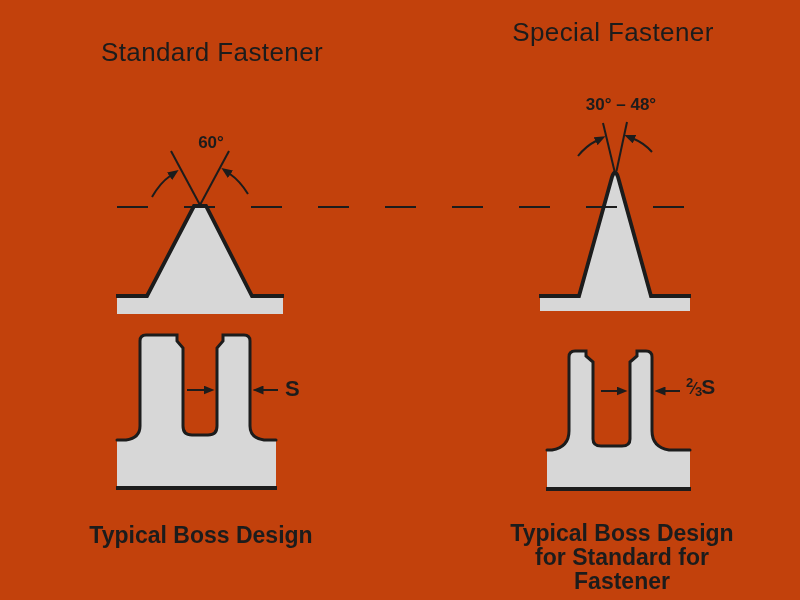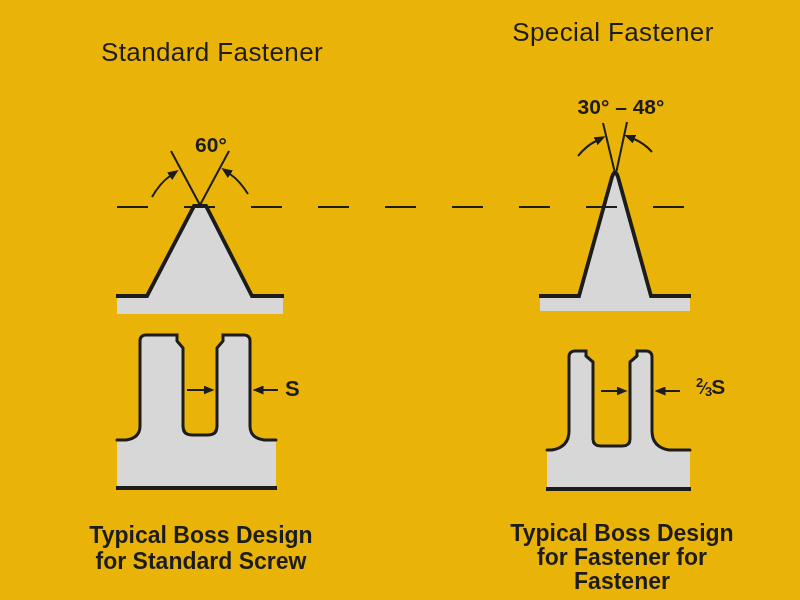--- a/index.html
+++ b/index.html
@@ -6,46 +6,46 @@
   body{
     width:800px;height:600px;
     background:#ffffff;
     font-family:"Liberation Sans", sans-serif;
     color:#1c1c1c;
     overflow:hidden;
   }
   .stage{
     position:relative;
     width:800px;height:600px;
-    background:#eab308;
+    background:#c2410c;
   }
   .stage svg{position:absolute;left:0;top:0;}
   .txt{position:absolute;white-space:nowrap;}
   .center{transform:translateX(-50%);text-align:center;}
   .title{
     font-size:26px;
     font-weight:500;
     letter-spacing:0.4px;
     line-height:32px;
   }
   .angle-label{
-    font-size:21px;
+    font-size:17px;
     font-weight:700;
   }
   .dim-label{
     font-size:22px;
     font-weight:700;
   }
   .caption{
     font-size:23px;
     font-weight:700;
   }
   .caption-left{line-height:26px;}
   .caption-right{line-height:24px;}
-  .frac{font-weight:700;font-size:20px;margin-left:10px;}
+  .frac{font-weight:700;font-size:20px;}
   .frac sup{font-size:13px;vertical-align:7px;letter-spacing:-1px;}
   .frac sub{font-size:13px;vertical-align:-2px;letter-spacing:-1px;}
   .frac .slash{font-size:16px;}
   .frac .s-main{font-size:21px;}
 </style>
 </head>
 <body>
 
 <div class="stage">
 
@@ -117,22 +117,21 @@
   <div class="txt angle-label center" style="left:211px;top:133px;">60°</div>
 
   <div class="txt angle-label center" style="left:621px;top:95px;">30° – 48°</div>
 
   <div class="txt dim-label" style="left:285px;top:376px;">S</div>
 
   <div class="txt frac" style="left:686px;top:375px;"><sup>2</sup><span class="slash">⁄</span><sub>3</sub><span class="s-main">S</span></div>
 
   <div class="txt caption caption-left center" style="left:201px;top:522px;">
     <div>Typical Boss Design</div>
-    <div>for Standard Screw</div>
   </div>
 
   <div class="txt caption caption-right center" style="left:622px;top:521px;">
     <div>Typical Boss Design</div>
-    <div>for Fastener for</div>
+    <div>for Standard for</div>
     <div>Fastener</div>
   </div>
 
 </div>
 
 </body></html>

